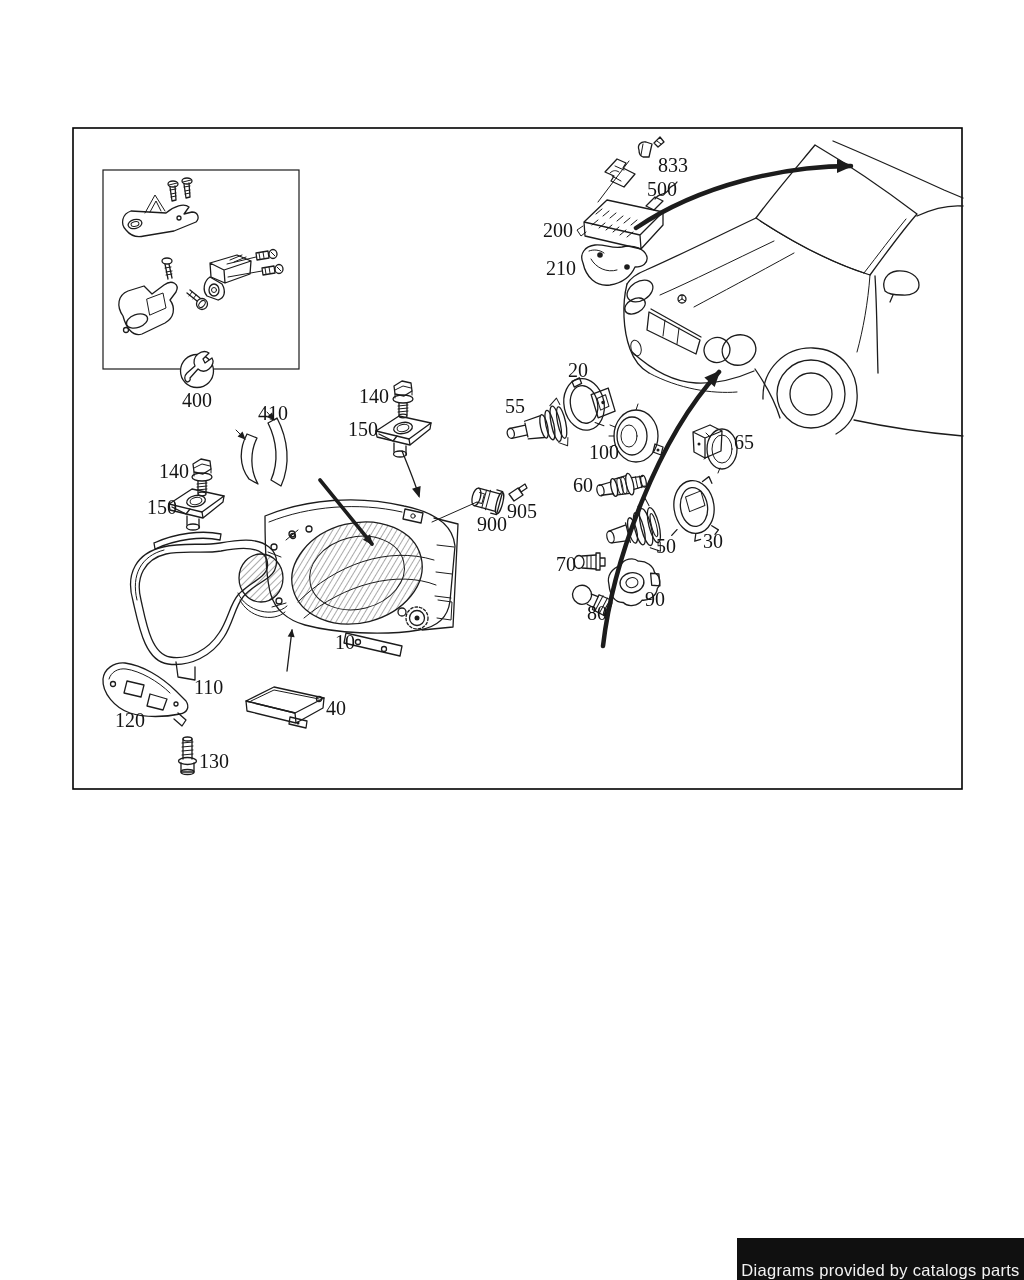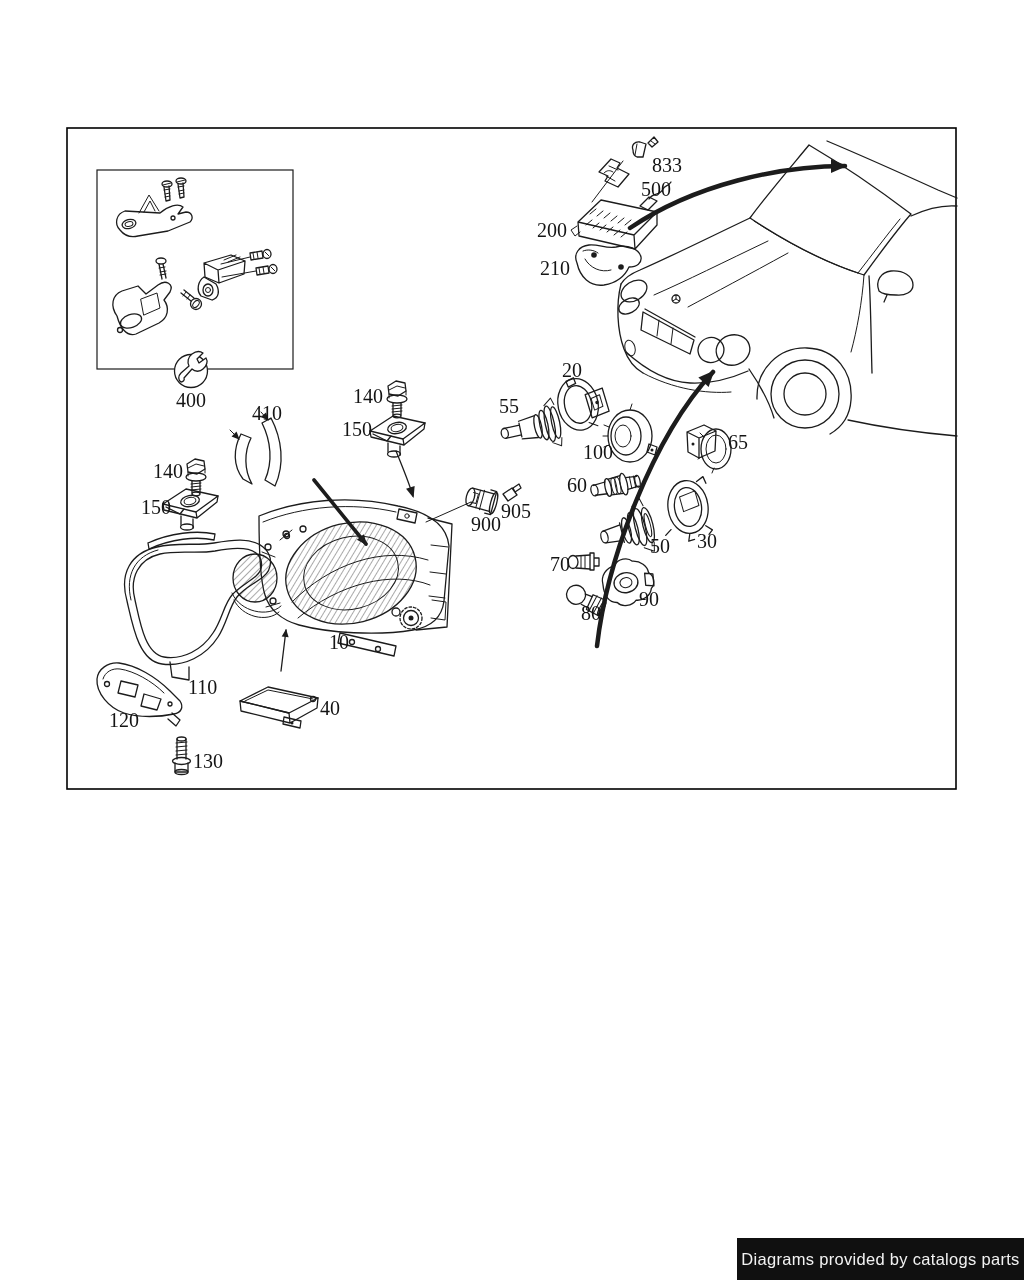--- a/index.html
+++ b/index.html
@@ -1,27 +1,27 @@
 <!DOCTYPE html>
 <html><head>
 <meta charset="utf-8">
 <style>
   html,body{margin:0;padding:0;background:#ffffff;}
   body{width:1024px;height:1280px;position:relative;font-family:"Liberation Sans",sans-serif;overflow:hidden;}
-  .frame{position:absolute;left:66px;top:127px;width:892px;height:664px;}
+  .frame{position:absolute;left:72px;top:127px;width:892px;height:664px;}
   .frame svg{display:block;width:100%;height:100%;}
   .ln{fill:none;stroke:#1c1c1c;stroke-width:1.3;stroke-linecap:round;stroke-linejoin:round;}
   .thin{stroke-width:1;}
   .bold{stroke-width:4.5;}
   .mid{stroke-width:3.6;}
   .dark{fill:#1c1c1c;stroke:none;}
   .wht{fill:#ffffff;}
   .lbl{font-family:"Liberation Serif",serif;font-size:20px;fill:#141414;stroke:none;}
   .footer{position:absolute;left:737px;top:1238px;width:287px;height:42px;
-          display:flex;align-items:center;justify-content:center;}
+          display:flex;align-items:flex-end;justify-content:center;}
   .footer span{font-size:16.5px;letter-spacing:.3px;}
 </style>
 </head>
 <body>
 
 <div class="frame">
 <svg viewBox="66 127 892 664" xmlns="http://www.w3.org/2000/svg">
   <defs>
     <pattern id="hatch" width="5" height="5" patternUnits="userSpaceOnUse" patternTransform="rotate(45)">
       <line x1="0" y1="0" x2="0" y2="5" stroke="#2a2a2a" stroke-width="0.8"></line>

